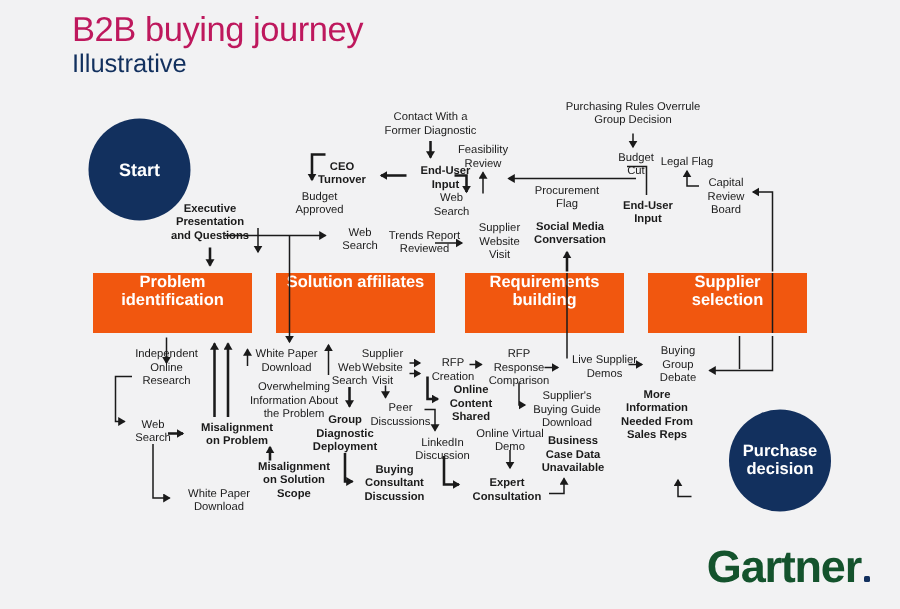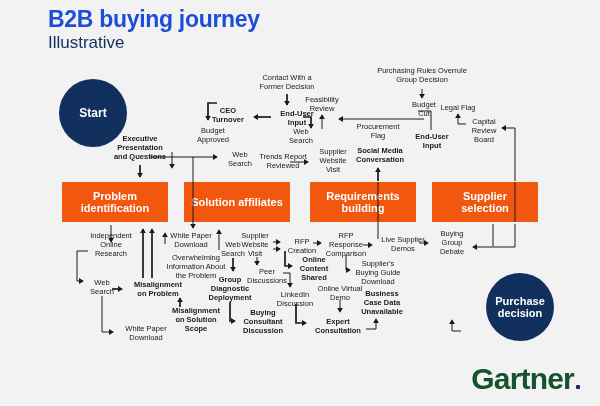--- a/index.html
+++ b/index.html
@@ -3,26 +3,26 @@
 <meta charset="utf-8">
 <style>
   html,body{margin:0;padding:0;}
   #canvas{
     position:relative;width:600px;height:406px;overflow:hidden;
     background:#f2f2f3;
     font-family:"Liberation Sans", sans-serif;
     color:#1a1a1a;
   }
   
-  .title{position:absolute;left:48px;top:6px;font-size:23px;font-weight:bold;color:#1d4ed8;letter-spacing:-0.3px;text-align:center;}
+  .title{position:absolute;left:48px;top:6px;font-size:23px;font-weight:normal;color:#be185d;letter-spacing:-0.3px;text-align:center;}
   .subtitle{position:absolute;left:48px;top:33px;font-size:17px;color:#12305e;}
   
   .stage{
     position:absolute;top:182px;width:106px;height:40px;background:#f1570f;
-    display:flex;align-items:center;justify-content:center;text-align:center;
+    display:flex;justify-content:center;text-align:center;
     color:#ffffff;font-weight:bold;font-size:11px;line-height:12px;z-index:2;
   }
   .stage span{display:block;padding:0 6px;}
   
   .circle{
     position:absolute;width:68px;height:68px;border-radius:50%;background:#12305e;
     display:flex;align-items:center;justify-content:center;text-align:center;
     color:#fff;font-weight:bold;z-index:2;
   }
   #start-circle{left:59px;top:79px;font-size:12px;}
@@ -60,21 +60,21 @@
       <span>Supplier selection</span>
     </div>
 
   <div class="circle" id="start-circle">
       <span>Start</span>
     </div>
   <div class="circle" id="purchase-circle">
       <span>Purchase decision</span>
     </div>
 
-  <div class="nd" style="left:253px;top:73px;width:68px">Contact With a Former Decision</div>
+  <div class="nd" style="left:253px;top:73px;width:68px">Contact With a Former Diagnostic</div>
   <div class="nd b" style="left:277px;top:109px;width:40px">End-User Input</div>
   <div class="nd b" style="left:203px;top:106px;width:50px">CEO Turnover</div>
   <div class="nd" style="left:192px;top:126px;width:42px">Budget Approved</div>
   <div class="nd" style="left:225px;top:150px;width:30px">Web Search</div>
   <div class="nd" style="left:256px;top:152px;width:54px">Trends Report Reviewed</div>
   <div class="nd" style="left:316px;top:147px;width:34px">Supplier Website Visit</div>
   <div class="nd" style="left:300px;top:95px;width:44px">Feasibility Review</div>
   <div class="nd" style="left:286px;top:127px;width:30px">Web Search</div>
   <div class="nd" style="left:352px;top:122px;width:52px">Procurement Flag</div>
   <div class="nd b" style="left:351px;top:146px;width:58px">Social Media Conversation</div>
@@ -99,20 +99,21 @@
   <div class="nd b" style="left:296px;top:255px;width:36px">Online Content Shared</div>
   <div class="nd" style="left:274px;top:290px;width:42px">LinkedIn Discussion</div>
   <div class="nd b" style="left:240px;top:308px;width:46px">Buying Consultant Discussion</div>
   <div class="nd" style="left:323px;top:231px;width:46px">RFP Response Comparison</div>
   <div class="nd" style="left:312px;top:284px;width:56px">Online Virtual Demo</div>
   <div class="nd b" style="left:314px;top:317px;width:48px">Expert Consultation</div>
   <div class="nd" style="left:352px;top:259px;width:52px">Supplier's Buying Guide Download</div>
   <div class="nd b" style="left:358px;top:289px;width:48px">Business Case Data Unavailable</div>
   <div class="nd" style="left:377px;top:235px;width:52px">Live Supplier Demos</div>
   <div class="nd" style="left:435px;top:229px;width:34px">Buying Group Debate</div>
+  <div class="nd b" style="left:414px;top:258px;width:48px">More Information Needed From Sales Reps</div>
 
   <svg class="arrows" width="600" height="406" viewBox="0 0 600 406">
     <defs>
       <marker id="ah" markerWidth="7" markerHeight="7" refX="4.2" refY="3" orient="auto" markerUnits="userSpaceOnUse">
         <path d="M0,0 L5,3 L0,6 z" fill="#1a1a1a"></path>
       </marker>
     </defs>
     <g stroke="#1a1a1a" fill="none" stroke-width="1">
       <path d="M287,94 L287,105" marker-end="url(#ah)" stroke-width="1.7"></path>
       <path d="M271,117 L254,117" marker-end="url(#ah)" stroke-width="1.7"></path>

